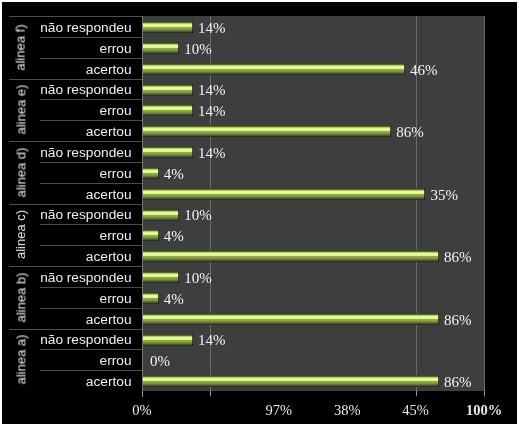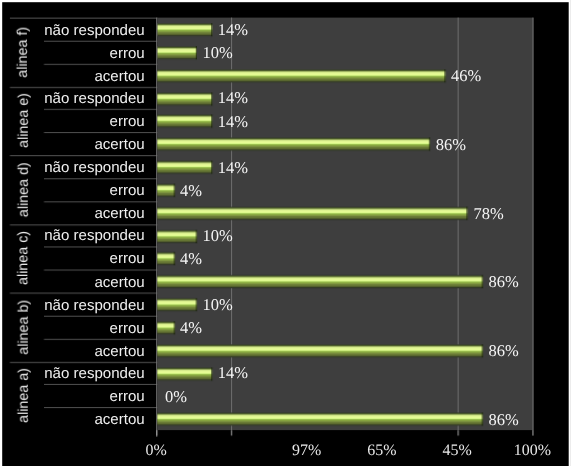--- a/index.html
+++ b/index.html
@@ -120,21 +120,21 @@
       <div class="valuelabel" style="left: 195.88px; top: 80.9167px;">14%</div>
       <div class="bar" style="left: 141px; top: 102.85px; width: 48.88px;"></div>
       <div class="valuelabel" style="left: 195.88px; top: 101.75px;">14%</div>
       <div class="bar" style="left: 141px; top: 123.683px; width: 247.24px;"></div>
       <div class="valuelabel" style="left: 394.24px; top: 122.583px;">86%</div>
       <div class="bar" style="left: 141px; top: 144.517px; width: 48.88px;"></div>
       <div class="valuelabel" style="left: 195.88px; top: 143.417px;">14%</div>
       <div class="bar" style="left: 141px; top: 165.35px; width: 14.68px;"></div>
       <div class="valuelabel" style="left: 161.68px; top: 164.25px;">4%</div>
       <div class="bar" style="left: 141px; top: 186.183px; width: 281.44px;"></div>
-      <div class="valuelabel" style="left: 428.44px; top: 185.083px;">78%</div>
+      <div class="valuelabel" style="left: 428.44px; top: 185.083px;">35%</div>
       <div class="bar" style="left: 141px; top: 207.017px; width: 35.2px;"></div>
       <div class="valuelabel" style="left: 182.2px; top: 205.917px;">10%</div>
       <div class="bar" style="left: 141px; top: 227.85px; width: 14.68px;"></div>
       <div class="valuelabel" style="left: 161.68px; top: 226.75px;">4%</div>
       <div class="bar" style="left: 141px; top: 248.683px; width: 295.12px;"></div>
       <div class="valuelabel" style="left: 442.12px; top: 247.583px;">86%</div>
       <div class="bar" style="left: 141px; top: 269.517px; width: 35.2px;"></div>
       <div class="valuelabel" style="left: 182.2px; top: 268.417px;">10%</div>
       <div class="bar" style="left: 141px; top: 290.35px; width: 14.68px;"></div>
       <div class="valuelabel" style="left: 161.68px; top: 289.25px;">4%</div>
@@ -145,19 +145,19 @@
       <div class="valuelabel" style="left: 148px; top: 351.75px;">0%</div>
       <div class="bar" style="left: 141px; top: 373.683px; width: 295.12px;"></div>
       <div class="valuelabel" style="left: 442.12px; top: 372.583px;">86%</div>
     </div>
   <div id="axis">
       <div class="tick" style="left: 140px; top: 389.5px;"></div>
       <div class="axislabel" style="left: 110px; width: 60px; top: 400.5px;">0%</div>
       <div class="tick" style="left: 208px; top: 389.5px;"></div>
       <div class="axislabel" style="left: 178.4px; width: 60px; top: 400.5px; margin-top: 34px;">20%</div>
       <div class="axislabel" style="left: 246.8px; width: 60px; top: 400.5px;">97%</div>
-      <div class="axislabel" style="left: 315.2px; width: 60px; top: 400.5px;">65%</div>
+      <div class="axislabel" style="left: 315.2px; width: 60px; top: 400.5px;">38%</div>
       <div class="tick" style="left: 414px; top: 389.5px;"></div>
       <div class="axislabel" style="left: 383.6px; width: 60px; top: 400.5px;">45%</div>
       <div class="tick" style="left: 482px; top: 389.5px;"></div>
-      <div class="axislabel" style="left: 452px; width: 60px; top: 400px;">100%</div>
+      <div class="axislabel" style="left: 452px; width: 60px; top: 400px; font-weight: bold;">100%</div>
     </div>
 </div>
 
 </body></html>

